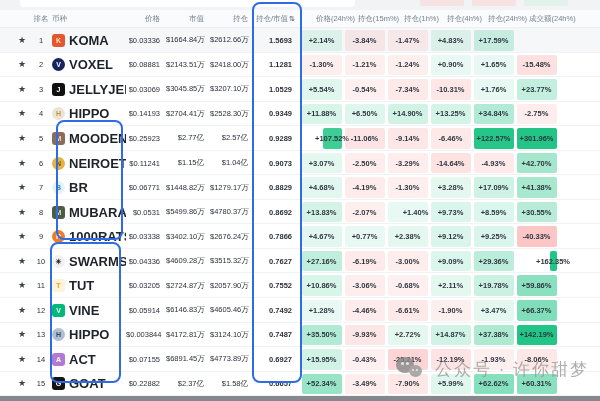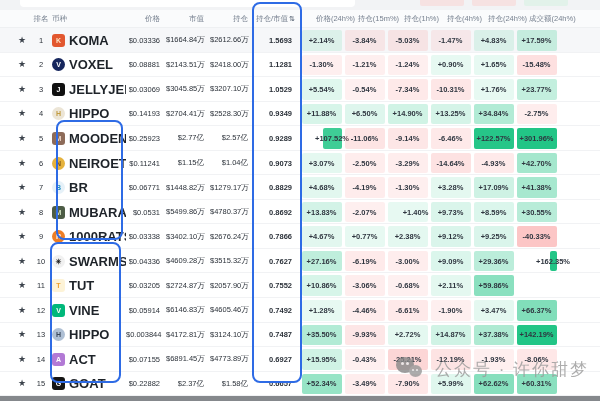--- a/index.html
+++ b/index.html
@@ -93,23 +93,20 @@
         <div class="num pr6">$1664.84万</div>
         <div class="num pr8">$2612.66万</div>
         <div class="num ratio pr8">1.5693</div>
         <div class="chg">
           <div class="chgin" style="background: rgba(34, 197, 134, 0.12);">+2.14%</div>
         </div>
         <div class="chg">
           <div class="chgin" style="background: rgba(246, 108, 108, 0.13);">-3.84%</div>
         </div>
         <div class="chg">
-          <div class="chgin" style="background: rgba(246, 108, 108, 0.14);">-5.03%</div>
-        </div>
-        <div class="chg">
           <div class="chgin" style="background: rgba(246, 108, 108, 0.11);">-1.47%</div>
         </div>
         <div class="chg">
           <div class="chgin" style="background: rgba(34, 197, 134, 0.13);">+4.83%</div>
         </div>
         <div class="chg">
           <div class="chgin" style="background: rgba(34, 197, 134, 0.23);">+17.59%</div>
         </div>
       </div>
       <div class="row grid">
@@ -397,20 +394,23 @@
           <div class="chgin" style="background: rgba(34, 197, 134, 0.18);">+10.86%</div>
         </div>
         <div class="chg">
           <div class="chgin" style="background: rgba(246, 108, 108, 0.12);">-3.06%</div>
         </div>
         <div class="chg">
           <div class="chgin" style="background: rgba(246, 108, 108, 0.1);">-0.68%</div>
         </div>
         <div class="chg">
           <div class="chgin" style="background: rgba(34, 197, 134, 0.12);">+2.11%</div>
+        </div>
+        <div class="chg">
+          <div class="chgin" style="background: rgba(34, 197, 134, 0.24);">+19.78%</div>
         </div>
         <div class="chg">
           <div class="chgin" style="background: rgba(34, 197, 134, 0.53);">+59.86%</div>
         </div>
       </div>
       <div class="row grid">
         <div class="star">★</div>
         <div class="rank">12</div>
         <div class="coin">
           <div class="cicon square" style="background: rgb(0, 184, 122); color: rgb(255, 255, 255);">V</div>

